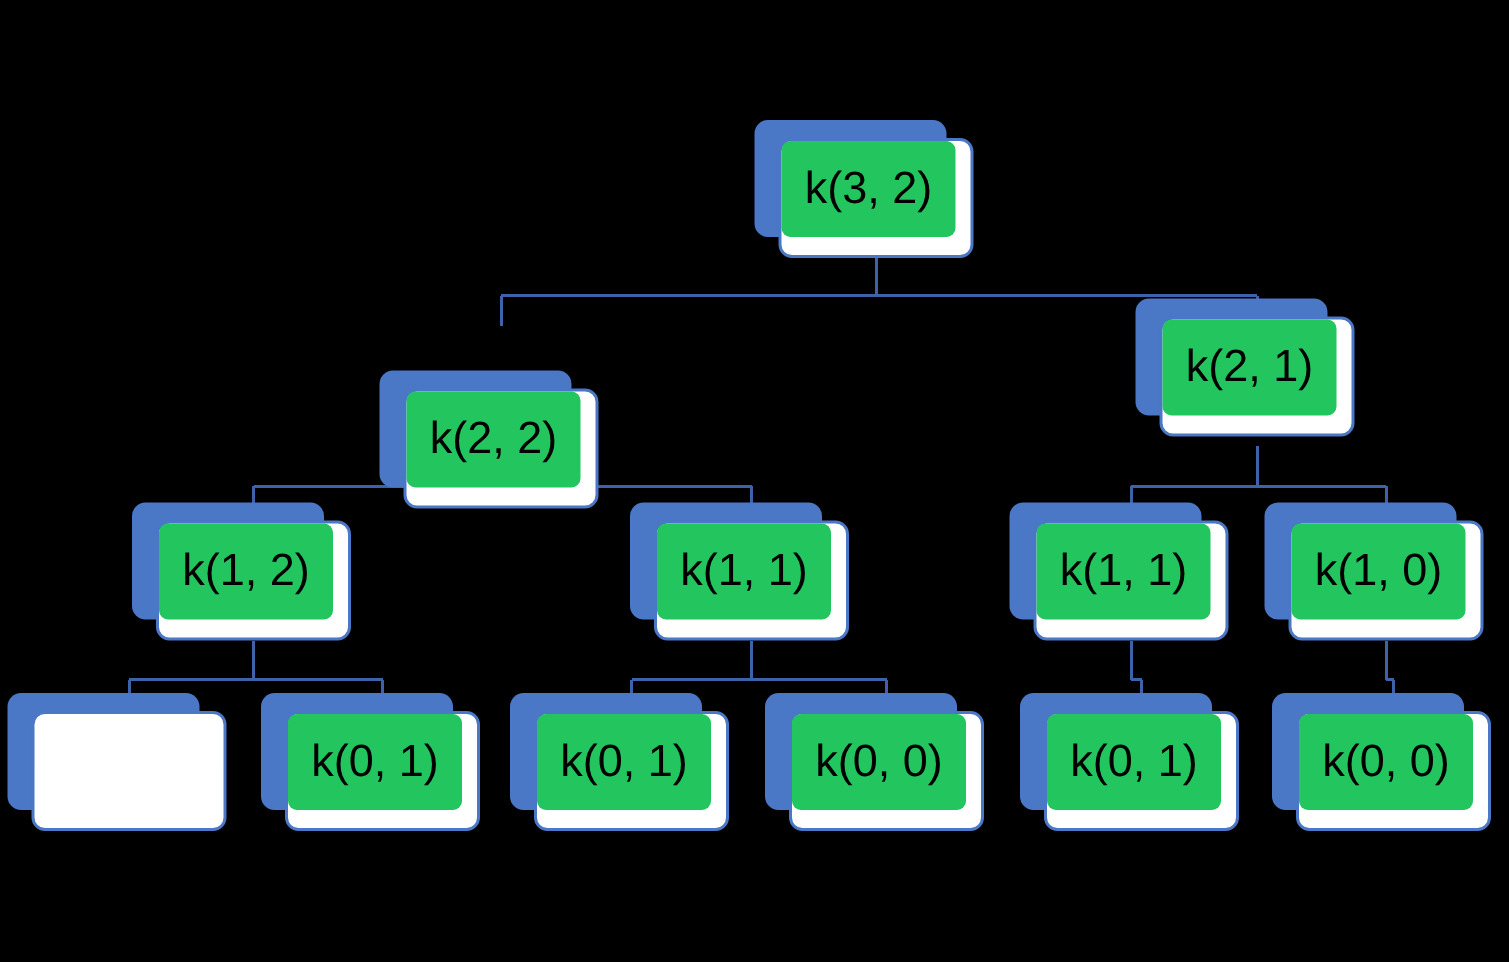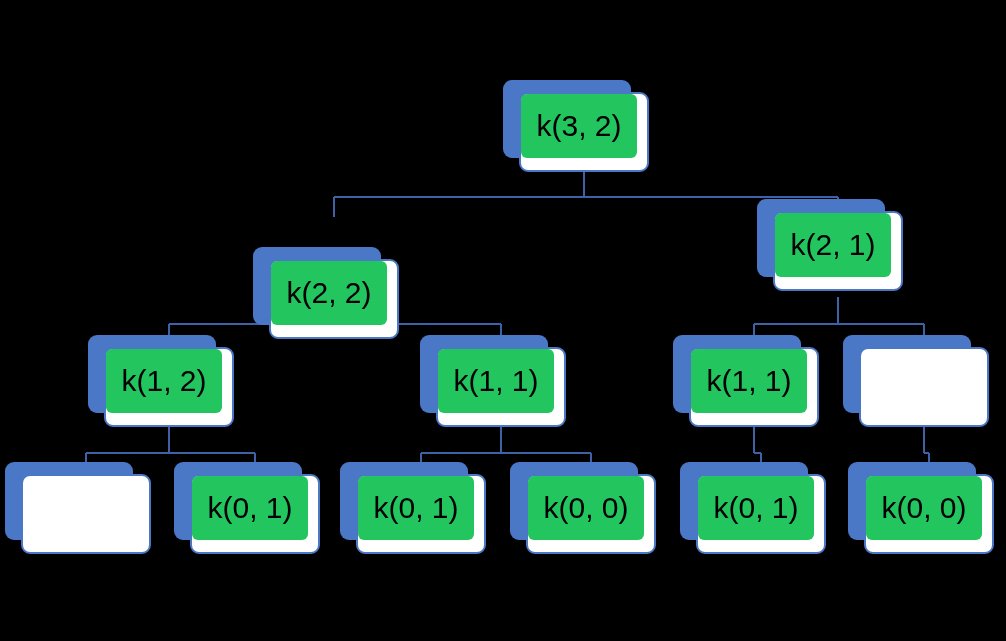--- a/index.html
+++ b/index.html
@@ -145,20 +145,23 @@
       <div class="node" style="left: 673px; top: 335px;">
         <div class="card-back"></div>
         <div class="card-front"></div>
         <div class="card-inner">
           <span class="label">k(1, 1)</span>
         </div>
       </div>
       <div class="node" style="left: 843px; top: 335px;">
         <div class="card-back"></div>
         <div class="card-front"></div>
+        <div class="card-inner">
+          <span class="label">k(1, 0)</span>
+        </div>
       </div>
       <div class="node" style="left: 5px; top: 462px;">
         <div class="card-back"></div>
         <div class="card-front"></div>
       </div>
       <div class="node" style="left: 174px; top: 462px;">
         <div class="card-back"></div>
         <div class="card-front"></div>
         <div class="card-inner">
           <span class="label">k(0, 1)</span>

